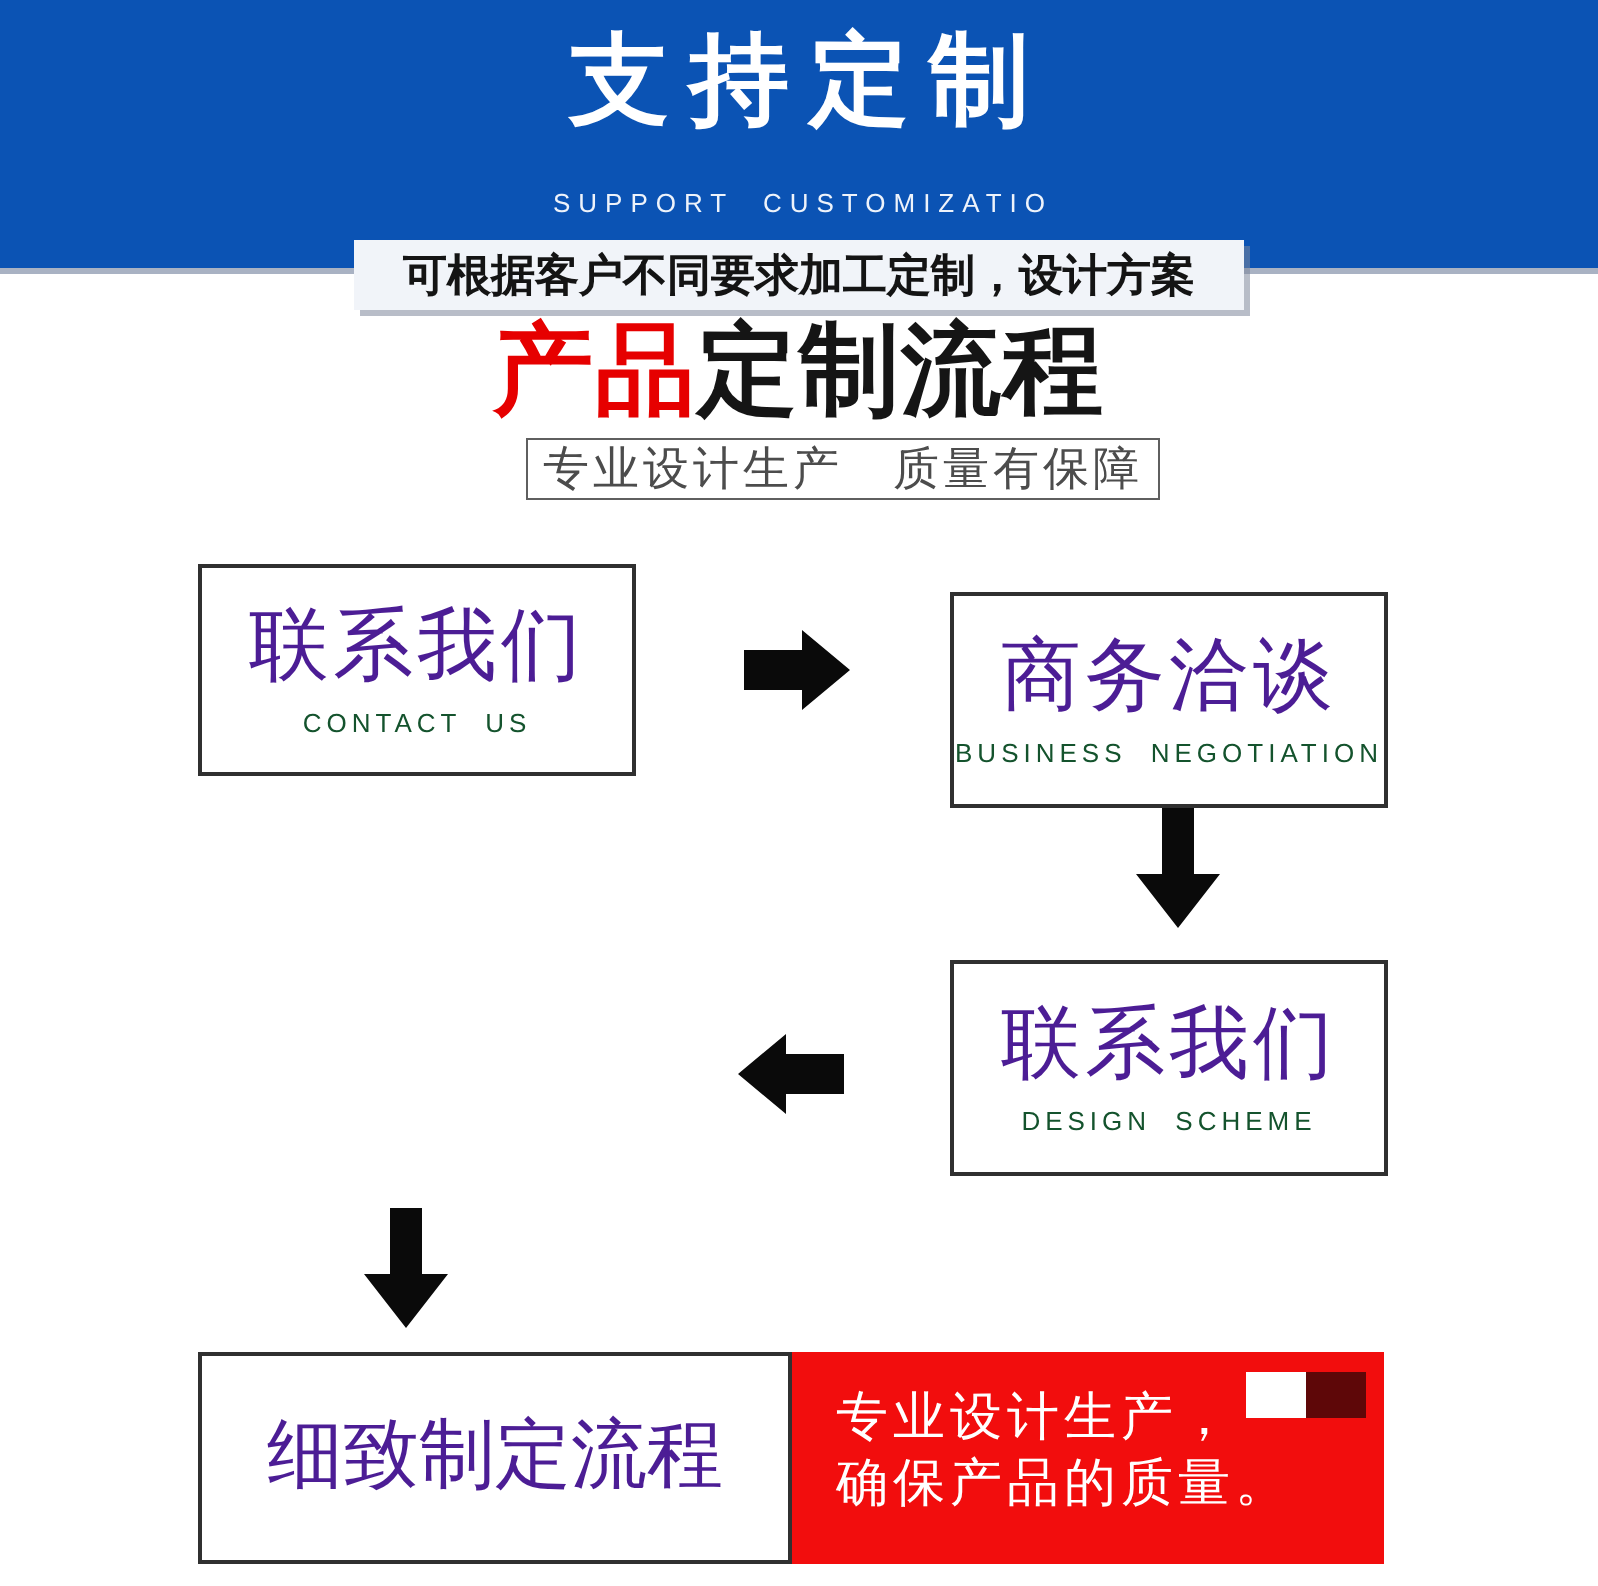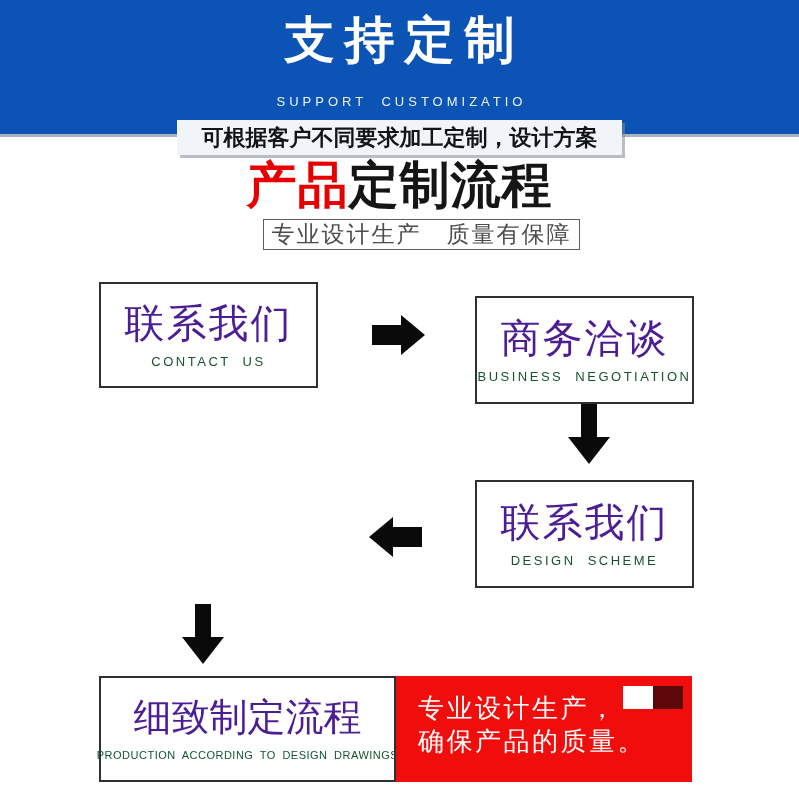--- a/index.html
+++ b/index.html
@@ -115,21 +115,20 @@
   </div>
 
 
   <div class="step-box b4">
     <div class="zh">联系我们</div>
     <div class="en">DESIGN SCHEME</div>
   </div>
 
   <div class="step-box b5">
     <div class="zh">细致制定流程</div>
-    <div class="en">PRODUCTION ACCORDING TO DESIGN DRAWINGS</div>
   </div>
 
   <span class="arrow a-right">
     <svg width="53" height="40" viewBox="0 0 53 40">
         <polygon fill="currentColor" points="0,10 29,10 29,0 53,20 29,40 29,30 0,30"></polygon>
       </svg>
   </span>
   <span class="arrow a-down1">
     <svg width="42" height="60" viewBox="0 0 42 60">
         <polygon fill="currentColor" points="13,0 29,0 29,33 42,33 21,60 0,33 13,33"></polygon>

